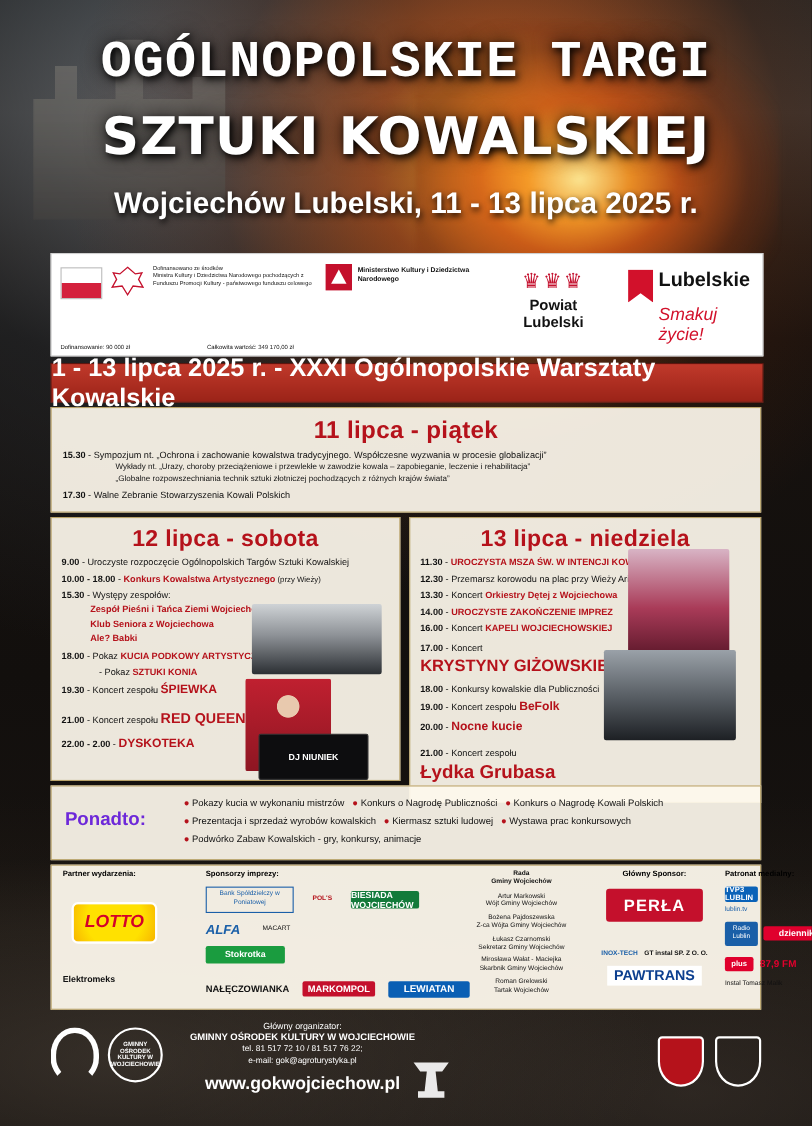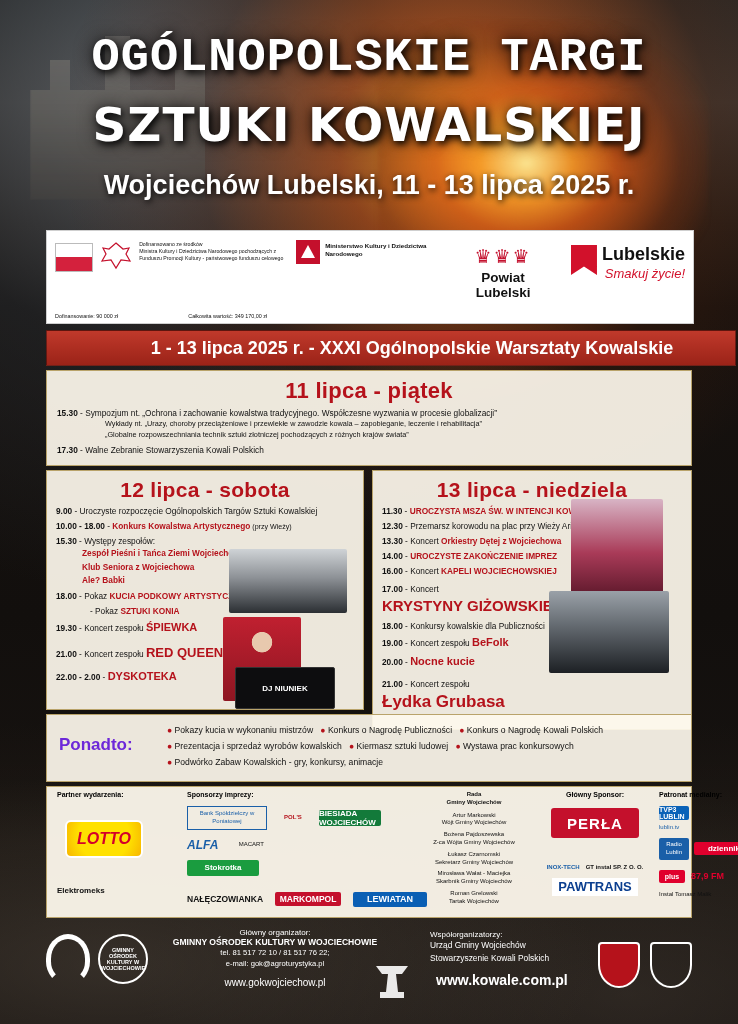--- a/index.html
+++ b/index.html
@@ -66,31 +66,30 @@
   .fund-text{font-size:5.2px;line-height:1.35;color:#111;margin-top:4px;width:190px;}
   .mkidn{display:flex;align-items:flex-start;gap:4px;margin-top:2px;}
   .mkidn-mark{width:26px;height:26px;}
   .mkidn-t{font-size:6.2px;line-height:1.3;color:#111;font-weight:bold;margin-top:3px;}
   .powiat{text-align:center;margin-left:26px;margin-top:10px;}
   .powiat-crown{font-size:19px;color:#c4122f;letter-spacing:2px;line-height:1;}
   .powiat-t{font-size:13.5px;font-weight:bold;color:#111;margin-top:4px;}
   .lubelskie{margin-left:26px;margin-top:8px;display:flex;align-items:flex-start;gap:5px;}
   .lub-mark{width:26px;height:30px;background:#d2112b;clip-path:polygon(0 0,100% 0,100% 100%,50% 72%,0 100%);}
   .lub-t1{font-size:18px;font-weight:bold;color:#111;line-height:1;}
-  .lub-t2{font-size:13px;color:#d2112b;font-style:italic;margin-top:3px;text-align:right;}
+  .lub-t2{font-size:16px;color:#d2112b;font-style:italic;margin-top:15px;}
   .fund-bottom{position:absolute;left:8px;right:8px;bottom:4px;display:flex;gap:70px;font-size:5.4px;color:#111;}
 
   
   .redbar{
     position:absolute;left:46px;top:330px;width:646px;height:34px;
     background:linear-gradient(180deg,#c0392b 0%, #9b2318 100%);
     color:#fff;display:flex;align-items:center;justify-content:center;
-    font-size:18px;font-weight:bold;
+    font-size:23px;font-weight:bold;
     border:1px solid rgba(0,0,0,.4);
-    padding-left:42px;
   }
 
   
   .panel{
     position:absolute;background:rgba(253,248,236,.93);
     border:1px solid #b9a36a;box-sizing:border-box;
   }
   .p-friday{left:46px;top:370px;width:646px;height:96px;padding:7px 10px;}
   .p-sat{left:46px;top:470px;width:318px;height:240px;padding:7px 9px;}
   .p-sun{left:372px;top:470px;width:320px;height:260px;padding:7px 9px;}
@@ -146,21 +145,21 @@
   
   .footer{position:absolute;left:0;right:0;bottom:0;height:104px;color:#fff;}
   .f-left{position:absolute;left:46px;top:14px;display:flex;gap:8px;align-items:center;}
   .gok-badge{width:46px;height:46px;border:2px solid #fff;border-radius:50%;display:flex;
     align-items:center;justify-content:center;font-size:5.5px;text-align:center;line-height:1.1;font-weight:bold;}
   .horseshoe{width:34px;height:40px;border:5px solid #fff;border-radius:50% 50% 45% 45%;border-bottom-color:transparent;}
   .f-center{position:absolute;left:150px;top:8px;text-align:center;width:250px;}
   .f-center .t1{font-size:8px;}
   .f-center .t2{font-size:8.6px;font-weight:bold;}
   .f-center .t3{font-size:7.6px;line-height:1.5;}
-  .f-url{font-size:10px;font-weight:normal;margin-top:7px;}
+  .f-url{font-size:16px;font-weight:bold;margin-top:7px;}
   .f-right{position:absolute;left:430px;top:10px;text-align:left;}
   .f-right .t1{font-size:8px;}
   .f-right .t2{font-size:8.4px;line-height:1.5;}
   .f-right .url{font-size:14px;font-weight:bold;margin-top:8px;margin-left:6px;}
   .anvil{position:absolute;left:370px;top:28px;width:44px;height:52px;}
   .f-emblems{position:absolute;right:46px;top:22px;display:flex;gap:10px;}
   .emb{width:38px;height:42px;border:2px solid #fff;border-radius:4px 4px 50% 50%;display:flex;align-items:center;justify-content:center;}
   .emb.red{background:#b5121b;}
 </style>
 </head>
@@ -422,25 +421,19 @@
       <div class="t3">e-mail: gok@agroturystyka.pl</div>
       <div class="f-url">www.gokwojciechow.pl</div>
     </div>
 
     <div class="anvil">
       <svg width="44" height="52" viewBox="0 0 44 52">
           <path d="M6 18 H38 L32 26 H12 Z M18 26 H26 L28 44 H16 Z M10 44 H34 V50 H10 Z" fill="#fff" opacity=".9"></path>
         </svg>
     </div>
 
-    <div class="f-right">
-      <div class="t1">Współorganizatorzy:</div>
-      <div class="t2">Urząd Gminy Wojciechów</div>
-      <div class="t2">Stowarzyszenie Kowali Polskich</div>
-      <div class="url">www.kowale.com.pl</div>
-    </div>
 
     <div class="f-emblems">
       <div class="emb red"></div>
       <div class="emb"></div>
     </div>
   </div>
 </div>
 
 </body></html>

